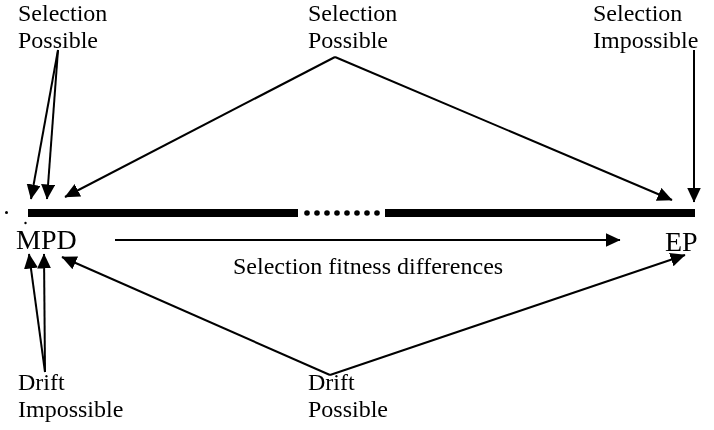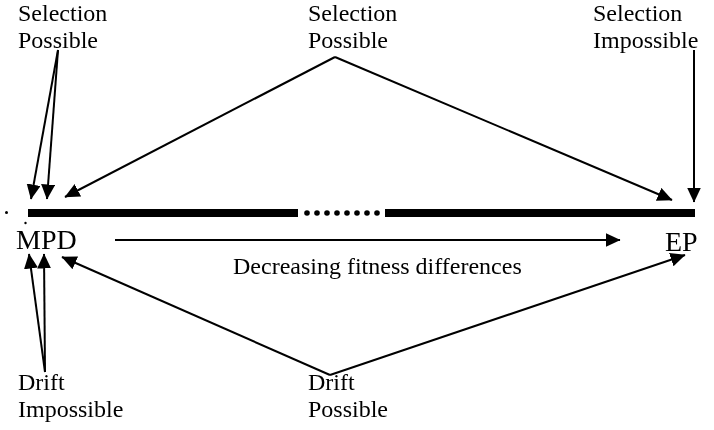--- a/index.html
+++ b/index.html
@@ -88,21 +88,21 @@
     <span>Possible</span>
   </div>
   <div class="lbl" style="left:593px;top:0;">
     <span>Selection</span>
     <span>Impossible</span>
   </div>
 
   <div class="endpoint" style="left:16px;top:226px;text-align:center;">MPD</div>
   <div class="endpoint" style="left:665px;top:228px;text-align:center;">EP</div>
 
-  <div class="caption" style="left:233px;top:254px;">Decreasing fitness differences</div>
+  <div class="caption" style="left:233px;top:254px;">Selection fitness differences</div>
 
   <div class="lbl" style="left:18px;top:369px;">
     <span>Drift</span>
     <span>Impossible</span>
   </div>
   <div class="lbl" style="left:308px;top:369px;">
     <span>Drift</span>
     <span>Possible</span>
   </div>
 

